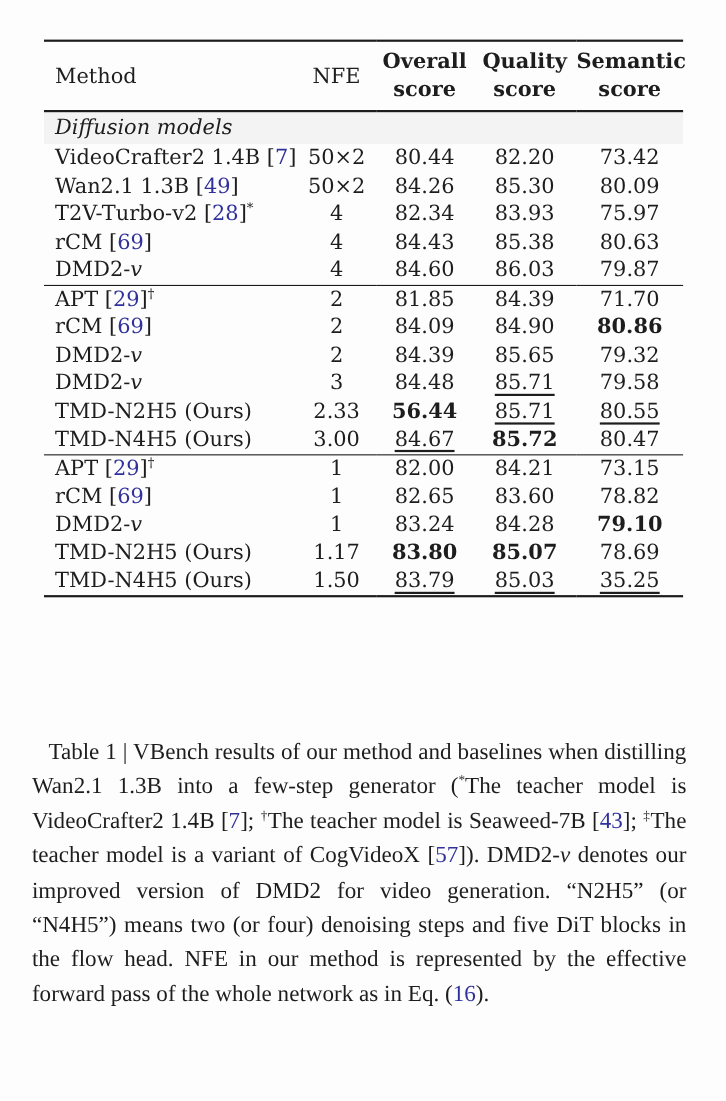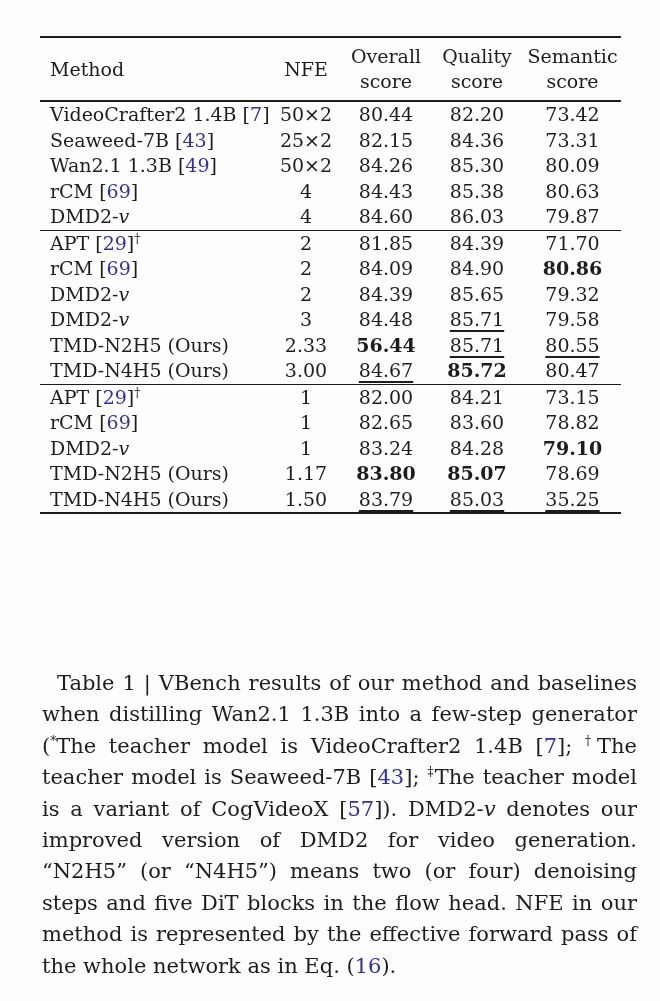--- a/index.html
+++ b/index.html
@@ -19,37 +19,37 @@
   table{
     border-collapse:collapse;width:581px;table-layout:fixed;
     border-top:2.5px solid var(--rule);border-bottom:2.5px solid var(--rule);
     font-size:19px;
   }
   thead th{
     font-weight:400;border-bottom:2px solid var(--rule);
     height:62px;vertical-align:middle;padding:0;
   }
   th.mh{text-align:left;padding-left:10px;}
-  th .hl{display:block;text-align:center;line-height:25px;}
+  th .hl{display:block;text-align:center;line-height:25px;font-weight:bold;}
   td{padding:0;white-space:nowrap;line-height:25.5px;height:25.5px;}
   td.m{text-align:left;padding-left:10px;}
   td.c{text-align:center;}
   tr.section-row td{
     background:var(--band);font-style:italic;text-align:left;
     padding-left:10px;height:29px;line-height:29px;
   }
   tr.rule-med td{border-top:2px solid var(--rule);}
   tr.rule-thin td{border-top:1.5px solid var(--rule);}
   .b{font-weight:700;}
   .u{text-decoration:underline;text-underline-offset:3.5px;text-decoration-thickness:1.5px;}
   .cite{color:var(--cite);}
   sup{font-size:12px;line-height:0;}
   .caption{
-    position:absolute;left:42px;top:668px;width:595px;margin:0;
-    font-size:21px;line-height:31.4px;text-align:justify;text-indent:15px;
+    position:absolute;left:29px;top:668px;width:595px;margin:0;
+    font-size:21px;line-height:31.4px;text-align:justify;text-indent:15px;font-family:Liberation Serif, serif;
   }
 </style>
 </head>
 <body>
 
 <div class="table-wrap">
   <table>
     <colgroup>
       <col style="width:230px">
         <col style="width:72px">
@@ -69,40 +69,43 @@
           <span class="hl">Quality</span>
           <span class="hl">score</span>
         </th>
         <th>
           <span class="hl">Semantic</span>
           <span class="hl">score</span>
         </th>
       </tr>
     </thead>
     <tbody>
+        <tr class="section-row">
+          <td colspan="5">Diffusion models</td>
+        </tr>
         <tr>
           <td class="m"><span>VideoCrafter2 1.4B </span><span>[</span><span class="cite">7</span><span>]</span></td>
           <td class="c">50×2</td>
           <td class="c"><span>80.44</span></td>
           <td class="c"><span>82.20</span></td>
           <td class="c"><span>73.42</span></td>
         </tr>
         <tr>
-          <td class="m"><span>Seaweed-7B </span><span>[</span><span class="cite">43</span><span>]</span></td>
-          <td class="c">25×2</td>
-          <td class="c"><span>82.15</span></td>
-          <td class="c"><span>84.36</span></td>
-          <td class="c"><span>73.31</span></td>
-        </tr>
-        <tr>
           <td class="m"><span>Wan2.1 1.3B </span><span>[</span><span class="cite">49</span><span>]</span></td>
           <td class="c">50×2</td>
           <td class="c"><span>84.26</span></td>
           <td class="c"><span>85.30</span></td>
           <td class="c"><span>80.09</span></td>
+        </tr>
+        <tr>
+          <td class="m"><span>T2V-Turbo-v2 </span><span>[</span><span class="cite">28</span><span>]</span><sup>*</sup></td>
+          <td class="c">4</td>
+          <td class="c"><span>82.34</span></td>
+          <td class="c"><span>83.93</span></td>
+          <td class="c"><span>75.97</span></td>
         </tr>
         <tr>
           <td class="m"><span>rCM </span><span>[</span><span class="cite">69</span><span>]</span></td>
           <td class="c">4</td>
           <td class="c"><span>84.43</span></td>
           <td class="c"><span>85.38</span></td>
           <td class="c"><span>80.63</span></td>
         </tr>
         <tr>
           <td class="m"><span>DMD2-</span><i>v</i></td>

